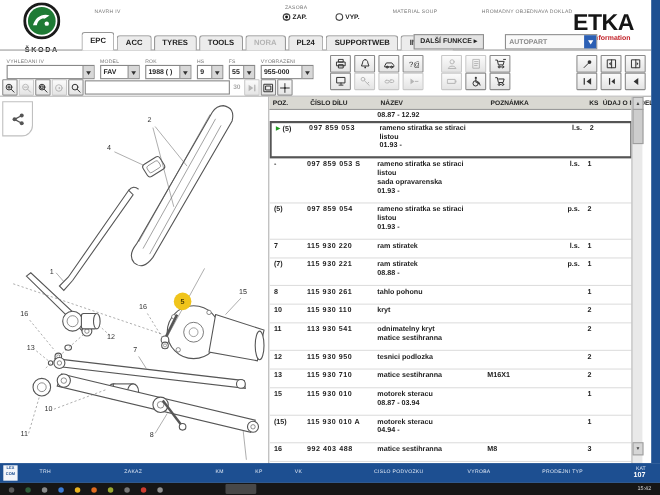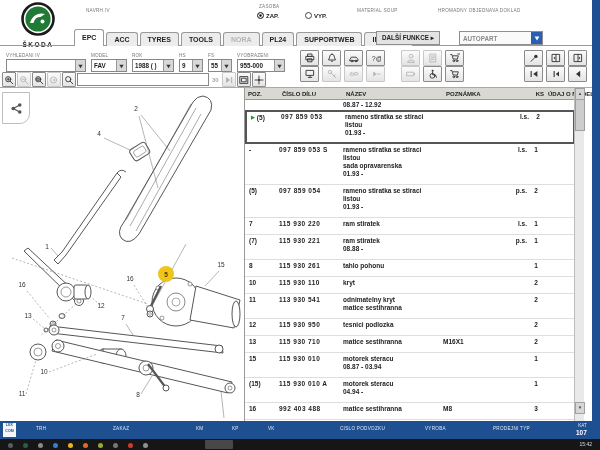--- a/index.html
+++ b/index.html
@@ -131,20 +131,24 @@
       <span class="radio on"></span>
       <span>ZAP.</span>
     </span>
     <span class="radio-item">
       <span class="radio"></span>
       <span>VYP.</span>
     </span>
   </div>
   <div class="abs tinylab material">MATERIAL SOUP</div>
   <div class="abs tinylab hromadny">HROMADNY OBJEDNAVA DOKLAD</div>
+  <div class="abs etka">
+    <div class="etka-big">ETKA</div>
+    <div class="etka-sub">Parts Information</div>
+  </div>
 
   <div class="abs tabline"></div>
   <div class="abs tab-bar">
       <div class="tab active">EPC</div>
       <div class="tab">ACC</div>
       <div class="tab">TYRES</div>
       <div class="tab">TOOLS</div>
       <div class="tab disabled">NORA</div>
       <div class="tab">PL24</div>
       <div class="tab">SUPPORTWEB</div>

